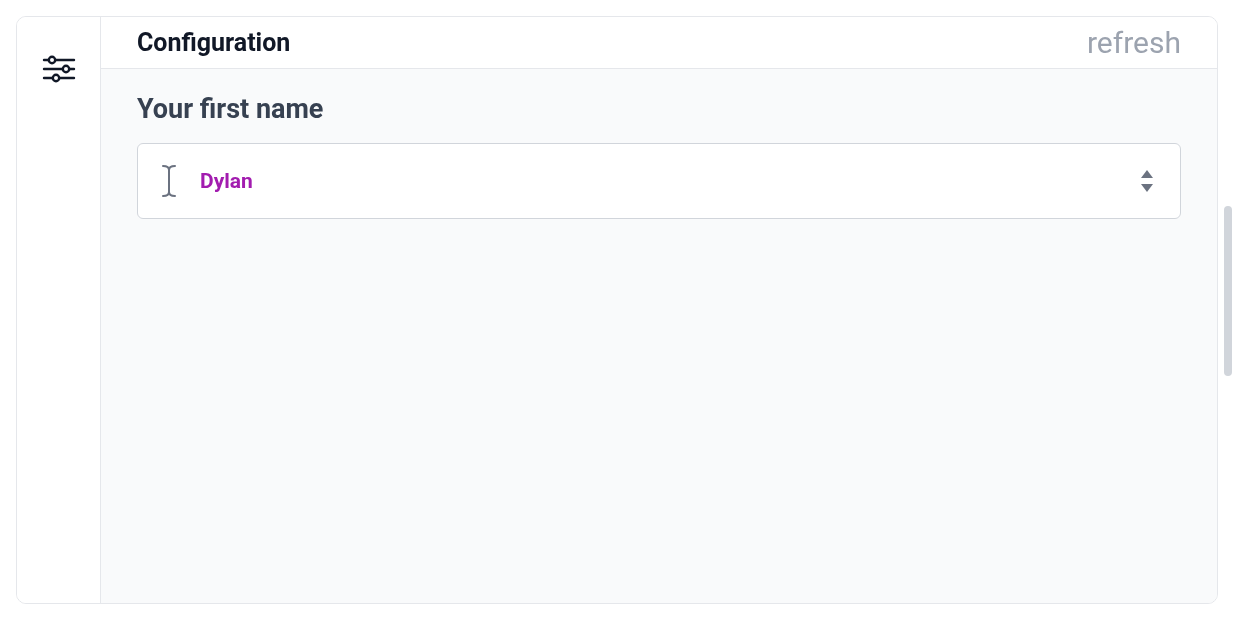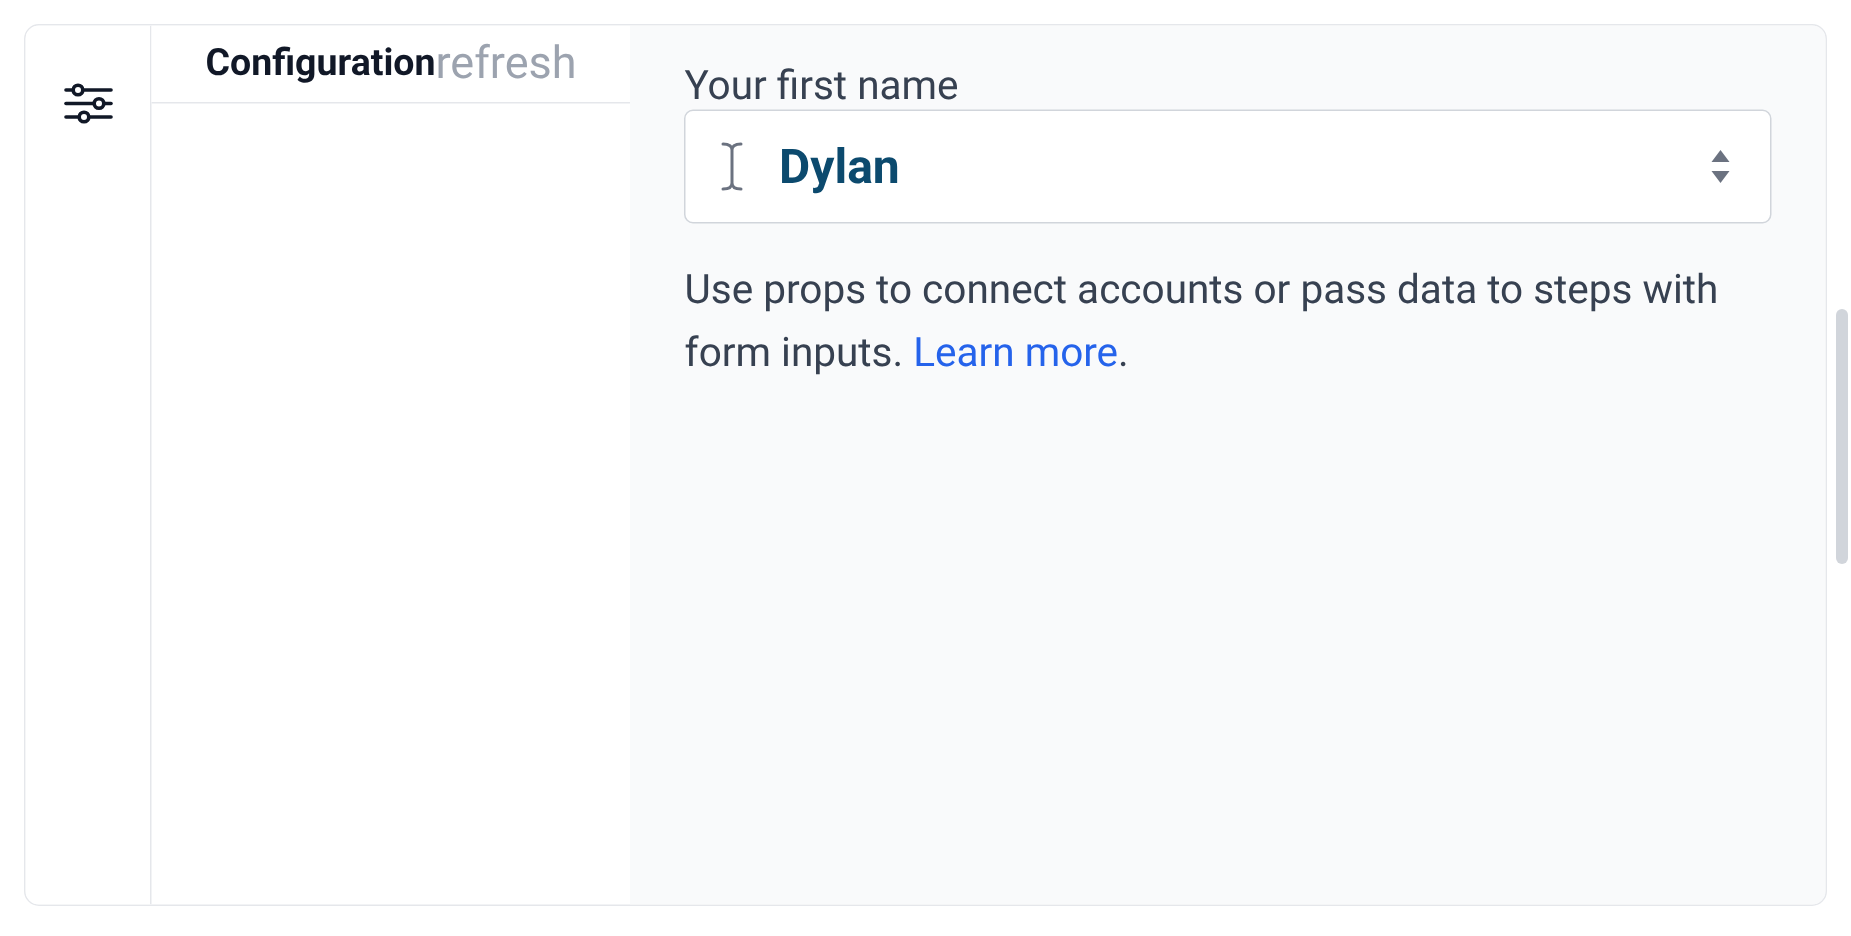--- a/index.html
+++ b/index.html
@@ -42,20 +42,21 @@
     height: 48px;
     display: flex;
     align-items: center;
     justify-content: center;
     cursor: pointer;
     color: #111827;
   }
   .main-col {
     flex: 1;
     display: flex;
+    flex-direction: column;
     min-width: 0;
   }
   .header-bar {
     height: 52px;
     border-bottom: 1px solid #e5e7eb;
     display: flex;
     align-items: center;
     justify-content: space-between;
     padding: 0 36px;
     background: #ffffff;
@@ -71,43 +72,44 @@
     cursor: pointer;
     font-weight: 400;
   }
   .content-area {
     flex: 1;
     background: #f9fafb;
     padding: 24px 36px 36px 36px;
   }
   .field-label {
     font-size: 27px;
-    font-weight: 400;
+    font-weight: 700;
     color: #374151;
+    margin-bottom: 18px;
   }
   .input-wrap {
     width: 100%;
     height: 76px;
     background: #ffffff;
     border: 1px solid #d1d5db;
     border-radius: 6px;
     display: flex;
     align-items: center;
     padding: 0 24px 0 22px;
     gap: 22px;
   }
   .text-cursor-icon {
     color: #6b7280;
     flex-shrink: 0;
   }
   .input-value {
     flex: 1;
-    font-size: 32px;
+    font-size: 21px;
     font-weight: 700;
-    color: #0c4a6e;
+    color: #a21caf;
   }
   .sort-caret {
     color: #6b7280;
     flex-shrink: 0;
   }
   .help-text {
     margin-top: 24px;
     font-size: 27px;
     line-height: 1.55;
     color: #374151;
@@ -161,23 +163,20 @@
         <svg class="text-cursor-icon" width="18" height="34" viewBox="0 0 18 34" fill="none" stroke="currentColor" stroke-width="2" stroke-linecap="round">
           <path d="M3 2 C6 2 9 3 9 6 M15 2 C12 2 9 3 9 6 M9 6 L9 28 M3 32 C6 32 9 31 9 28 M15 32 C12 32 9 31 9 28"></path>
         </svg>
         <div class="input-value">Dylan</div>
         <svg class="sort-caret" width="18" height="26" viewBox="0 0 18 26" fill="currentColor">
           <path d="M9 2 L15 10 L3 10 Z"></path>
           <path d="M9 24 L3 16 L15 16 Z"></path>
         </svg>
       </div>
 
-      <p class="help-text">
-        <span>Use props to connect accounts or pass data to steps with form inputs. </span><a>Learn more</a><span>.</span>
-      </p>
 
     </div>
 
   </div>
 
 </div>
 
 <div class="scrollbar-stub"></div>
 
 </body></html>

